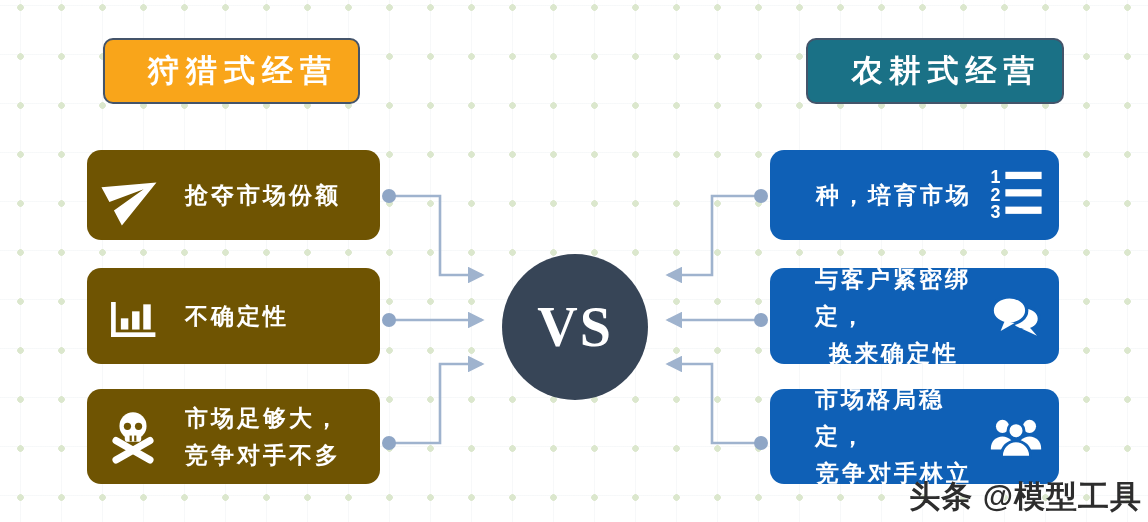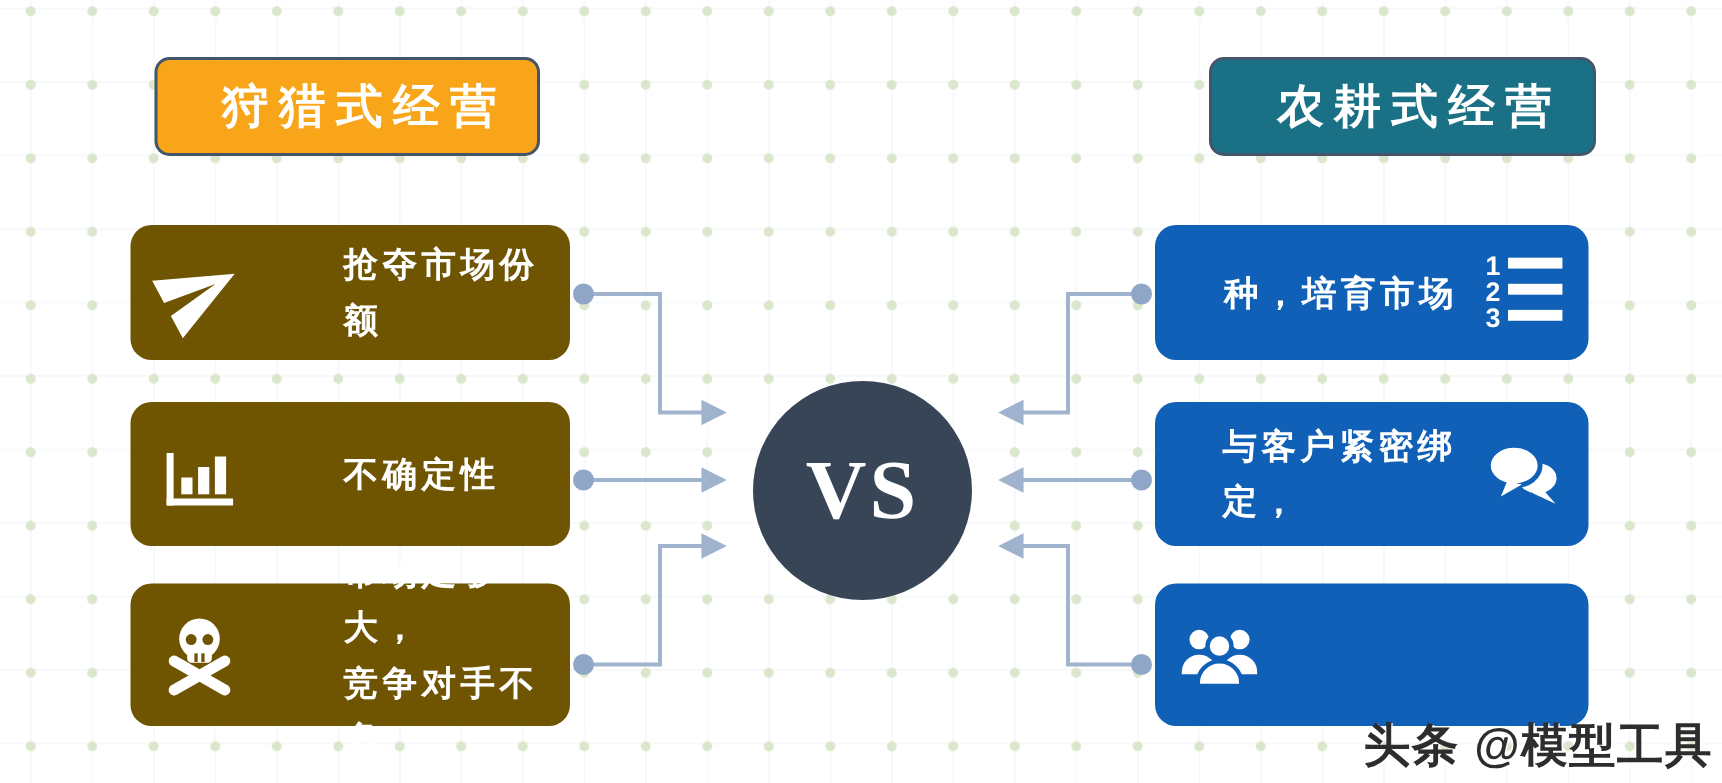--- a/index.html
+++ b/index.html
@@ -33,21 +33,21 @@
   .row1{top:150px; height:90px;}
   .row2{top:268px; height:96px;}
   .row3{top:389px; height:95px;}
   .box .icon{flex:0 0 auto; display:flex; align-items:center; justify-content:center;}
   .box-left .icon{width:92px;}
   .box-right .icon{width:86px;}
   .box .txt{
     flex:1 1 auto; font-size:23px; font-weight:bold; line-height:37px;
     letter-spacing:3px;
   }
-  .box-left .txt{display:flex; flex-direction:column; align-items:flex-start; padding-left:6px;margin-left:44px;}
+  .box-left .txt{display:flex; flex-direction:column; align-items:flex-start; padding-left:6px;}
   .box-right .txt{display:flex; flex-direction:column; align-items:center; padding-left:45px;}
   .vs-circle{
     position:absolute; left:502px; top:254px; width:146px; height:146px;
     border-radius:50%; background:#374557; z-index:2;
     display:flex; align-items:center; justify-content:center;
   }
   .vs-text{
     font-family:"Liberation Serif","DejaVu Serif",serif;
     font-size:56px; font-weight:bold; color:#ffffff; letter-spacing:2px;
   }
@@ -159,34 +159,39 @@
           <rect x="7.6" y="9.6" width="15" height="3"></rect>
           <rect x="7.6" y="16.8" width="15" height="3"></rect>
         </g>
       </svg>
     </span>
   </div>
 
   <div class="box box-right row2">
     <span class="txt">
       <span>与客户紧密绑定，</span>
+      <span>换来确定性</span>
     </span>
     <span class="icon">
       <svg class="ic" width="56" height="56" viewBox="0 0 24 24">
         <g>
           <ellipse cx="15.8" cy="13.2" rx="6.2" ry="5" fill="#ffffff" stroke="#0F60B6" stroke-width="1.4"></ellipse>
           <path d="M17.5 16.5 L21 20.5 L14.5 17.5 Z" fill="#ffffff"></path>
           <ellipse cx="9.2" cy="9.6" rx="7.4" ry="5.8" fill="#ffffff" stroke="#0F60B6" stroke-width="1.4"></ellipse>
           <path d="M7.2 14 L5.4 18.4 L11.4 15 Z" fill="#ffffff"></path>
         </g>
       </svg>
     </span>
   </div>
 
   <div class="box box-right row3">
+    <span class="txt">
+      <span>市场格局稳定，</span>
+      <span>竞争对手林立</span>
+    </span>
     <span class="icon">
       <svg class="ic" width="58" height="58" viewBox="0 0 24 24">
         <g fill="#ffffff">
           <circle cx="6.4" cy="7.6" r="2.7"></circle>
           <path d="M1.6 16.6 c0-2.7 2.1-4.8 4.8-4.8 s4.8 2.1 4.8 4.8 v0.6 H1.6 Z"></path>
           <circle cx="17.6" cy="7.6" r="2.7"></circle>
           <path d="M12.8 16.6 c0-2.7 2.1-4.8 4.8-4.8 s4.8 2.1 4.8 4.8 v0.6 h-9.6 Z"></path>
         </g>
         <g fill="#ffffff" stroke="#0F60B6" stroke-width="1.2">
           <circle cx="12" cy="9.4" r="3.3"></circle>

